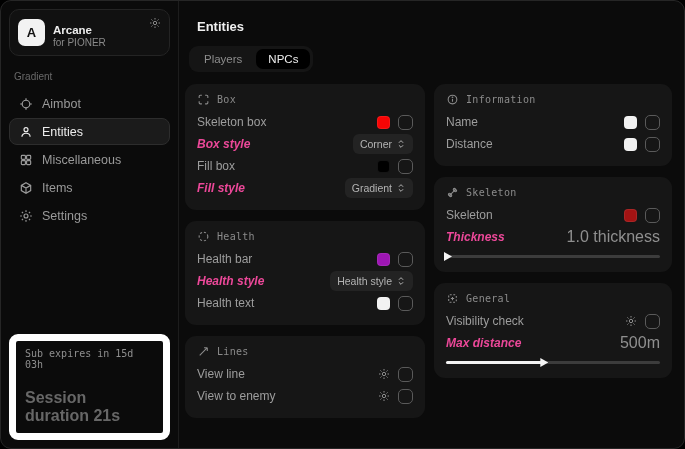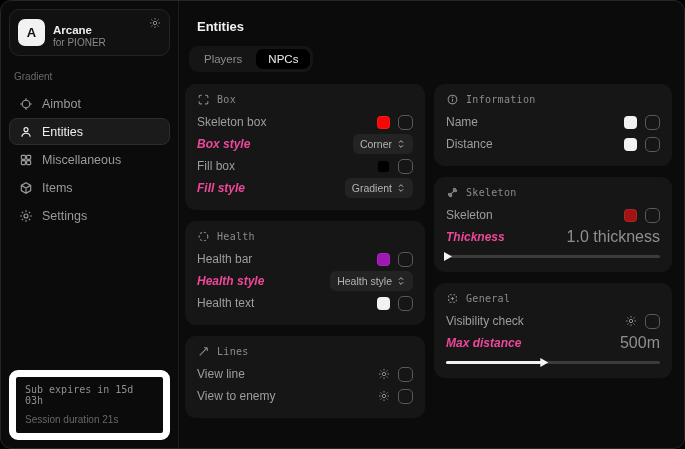--- a/index.html
+++ b/index.html
@@ -23,21 +23,21 @@
   .brand-gear { margin-left:auto; align-self:flex-start; color:#8a8a8a; cursor:pointer; }
   .cat-label { font-size:10px; color:#696969; margin:15px 5px 8px 5px; }
   .menu-item { height:27px; display:flex; align-items:center; gap:9px;
     padding:0 9px; border-radius:8px; color:#9a9a9a; font-size:12.5px;
     border:1px solid transparent; margin-bottom:1px; cursor:pointer; }
   .menu-item.active { background:#1b1b1b; border-color:#2d2d2d; color:#ededed; }
   .menu-item .micon { display:flex; color:inherit; }
   .side-spacer { flex:1; }
   .sub-card { border:7px solid #ffffff; border-radius:9px; padding:7px 9px 8px; }
   .sub-line1 { font-family:"DejaVu Sans Mono", monospace; font-size:10px; color:#8f8f8f; }
-  .sub-line2 { font-size:10px; color:#676767; margin-top:8px; }
+  .sub-line2 { font-size:16px; color:#676767; margin-top:19px;font-weight:bold; }
 
   
   .main { flex:1; padding:12px 8px 8px 6px; overflow:hidden; }
   .page-title { font-size:13px; font-weight:bold; color:#f0f0f0; margin:6px 0 12px 12px; }
   .tabs { display:inline-flex; background:#151515; border-radius:9px; padding:3px;
     gap:2px; margin:0 0 12px 4px; }
   .tab { padding:4px 12px; border-radius:7px; font-size:11.5px; color:#8d8d8d; cursor:pointer; }
   .tab.active { background:#000000; color:#ededed; }
 
   .columns { display:flex; gap:9px; align-items:flex-start; }

